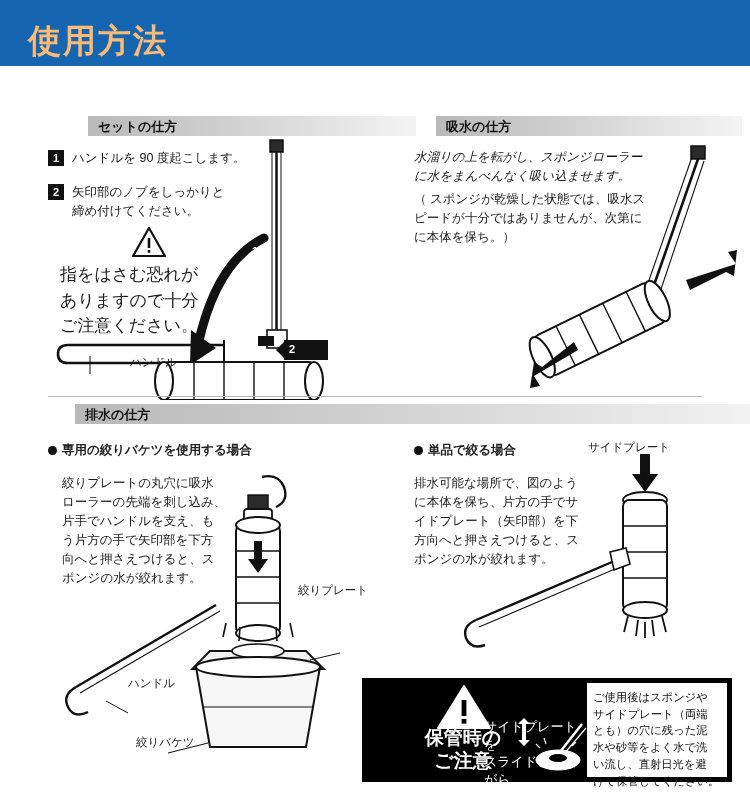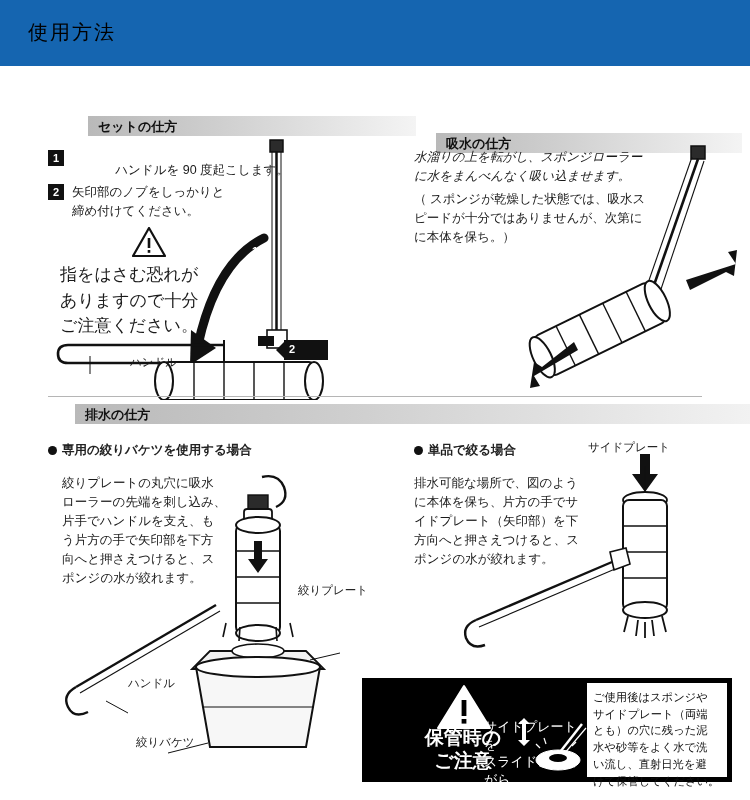--- a/index.html
+++ b/index.html
@@ -21,23 +21,23 @@
     position: absolute;
     left: 0; top: 0;
     width: 750px;
     height: 66px;
     background: #1565b0;
   }
   .header-title {
     position: absolute;
     left: 28px;
     top: 19px;
-    font-size: 20px;
-    font-weight: normal;
-    color: #000000;
+    font-size: 33px;
+    font-weight: bold;
+    color: #fdba74;
     letter-spacing: 2px;
   }
 
   
   .sec-bar {
     position: absolute;
     height: 20px;
     background: linear-gradient(to right, #b9b9b9 0%, #cfcfcf 40%, #f4f4f4 100%);
     margin-left: 40px;
   }
@@ -173,21 +173,21 @@
 
 <div class="header">
   <div class="header-title">使用方法</div>
 </div>
 
 <div class="sec-bar" style="left:48px; top:116px; width:328px;">
   <span class="sec-label">セットの仕方</span>
 </div>
 
 <div class="numbox" style="left:48px; top:150px;">1</div>
-<div class="txt" style="left:72px; top:161px; width:260px;text-align:center;">ハンドルを 90 度起こします。</div>
+<div class="txt" style="left:72px; top:149px; width:260px;">ハンドルを 90 度起こします。</div>
 
 <div class="numbox" style="left:48px; top:184px;">2</div>
 <div class="txt" style="left:72px; top:183px; width:260px;">矢印部のノブをしっかりと
 締め付けてください。</div>
 
 <div class="tri" style="left:132px; top:227px;">
   <svg width="34" height="30" viewBox="0 0 34 30">
     <polygon points="17,1 33,29 1,29" fill="#ffffff" stroke="#111" stroke-width="2.2" stroke-linejoin="round"></polygon>
     <rect x="15.7" y="11" width="2.6" height="10" fill="#111"></rect>
     <rect x="15.7" y="23" width="2.6" height="2.8" fill="#111"></rect>
@@ -231,21 +231,21 @@
 </div>
 
 <div class="lbl" style="left:252px; top:245px; color:#ffffff; font-weight:bold; font-size:11px;">1</div>
 
 <div style="position:absolute; left:284px; top:340px; width:44px; height:20px; background:#111;"></div>
 <div style="position:absolute; left:276px; top:340px; width:0; height:0; border-top:10px solid transparent; border-bottom:10px solid transparent; border-right:10px solid #111;"></div>
 <div class="lbl" style="left:289px; top:343px; color:#ffffff; font-weight:bold; font-size:11px;">2</div>
 
 <div class="lbl" style="left:130px; top:355px;">ハンドル</div>
 
-<div class="sec-bar" style="left:396px; top:133px; width:306px;">
+<div class="sec-bar" style="left:396px; top:116px; width:306px;">
   <span class="sec-label">吸水の仕方</span>
 </div>
 
 <div class="txt" style="left:414px; top:148px; width:300px;font-style:italic;">水溜りの上を転がし、スポンジローラー
 に水をまんべんなく吸い込ませます。</div>
 <div class="txt" style="left:414px; top:190px; width:300px;">（ スポンジが乾燥した状態では、吸水ス
 ピードが十分ではありませんが、次第に
 に本体を保ち。）</div>
 
 <div class="art" style="left:528px; top:140px;">

